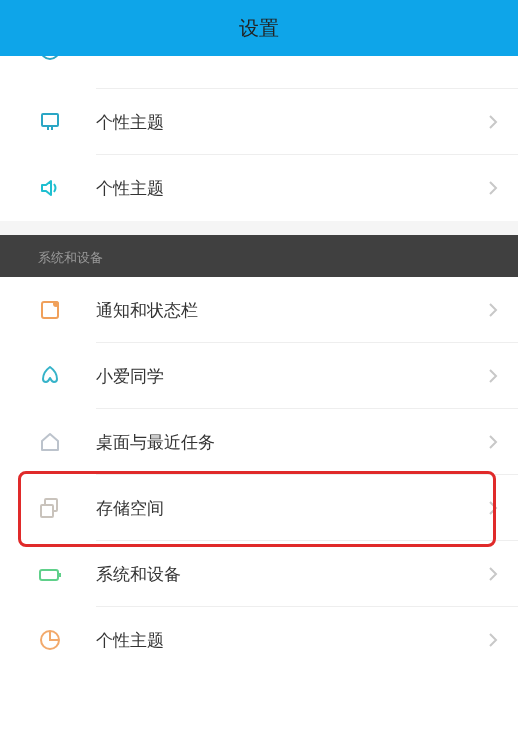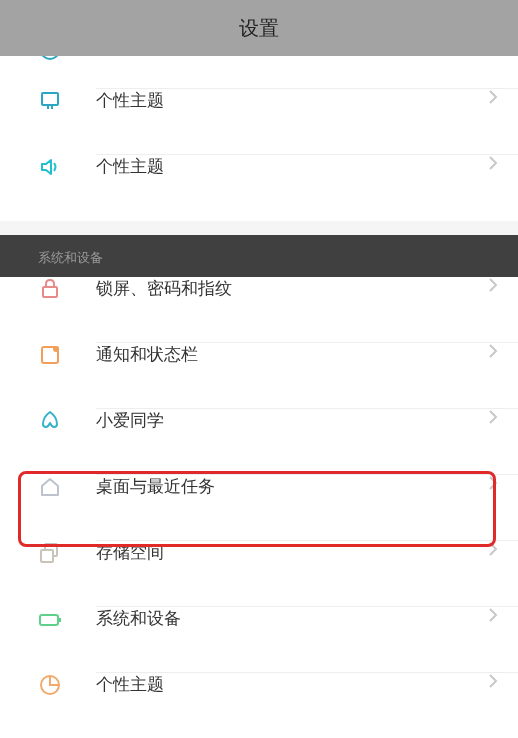--- a/index.html
+++ b/index.html
@@ -8,21 +8,21 @@
       height: 738px;
       background: #fff;
       font-family: -apple-system, "PingFang SC", "Microsoft YaHei", sans-serif;
       overflow: hidden;
     }
     .header {
       height: 56px;
       display: flex;
       align-items: center;
       justify-content: center;
-      background: #a3a3a3;
+      background: #0ea5e9;
     }
     .header-title {
       font-size: 20px;
       color: #222;
       font-weight: 500;
     }
     .section {
       background: #fff;
     }
     .section-gap {
@@ -31,21 +31,21 @@
       width: 100%;
     }
     .section-header {
       font-size: 13px;
       color: #999;
       padding: 14px 16px 10px 38px;
       background: #404040;
     }
     .row {
       display: flex;
-      align-items: flex-start;
+      align-items: center;
       height: 66px;
       padding: 0 20px 0 38px;
       position: relative;
       cursor: pointer;
     }
     .row-partial {
       height: 33px;
       align-items: flex-start;
       padding-top: 0;
       overflow: hidden;
@@ -141,34 +141,20 @@
         </svg>
     </span>
   </div>
 </div>
 
 <div class="section-gap"></div>
 
 <div class="section">
   <div class="section-header">系统和设备</div>
 
-  <div class="row">
-    <span class="icon">
-      <svg width="24" height="24" viewBox="0 0 24 24" fill="none">
-          <rect x="5" y="10" width="14" height="10" rx="1" stroke="#e88a8a" stroke-width="2"></rect>
-          <path d="M8 10 L8 7 Q8 3 12 3 Q16 3 16 7 L16 10" stroke="#e88a8a" stroke-width="2" fill="none"></path>
-        </svg>
-    </span>
-    <span class="label">锁屏、密码和指纹</span>
-    <span class="chevron">
-      <svg width="10" height="16" viewBox="0 0 10 16" fill="none">
-          <path d="M2 2 L8 8 L2 14" stroke-width="2"></path>
-        </svg>
-    </span>
-  </div>
 
   <div class="row">
     <span class="icon">
       <svg width="24" height="24" viewBox="0 0 24 24" fill="none">
           <rect x="4" y="4" width="16" height="16" rx="2" stroke="#f0a05a" stroke-width="2"></rect>
           <circle cx="18" cy="6" r="3" fill="#f0a05a"></circle>
         </svg>
     </span>
     <span class="label">通知和状态栏</span>
     <span class="chevron">

